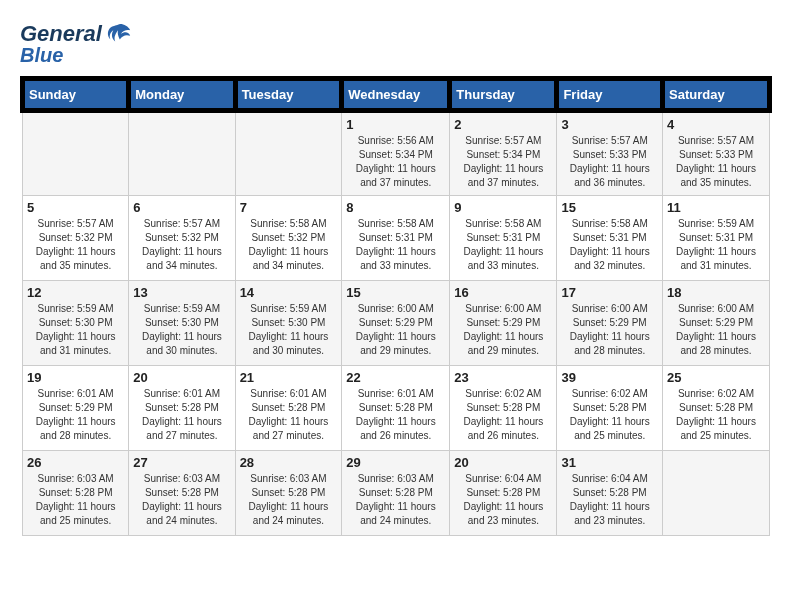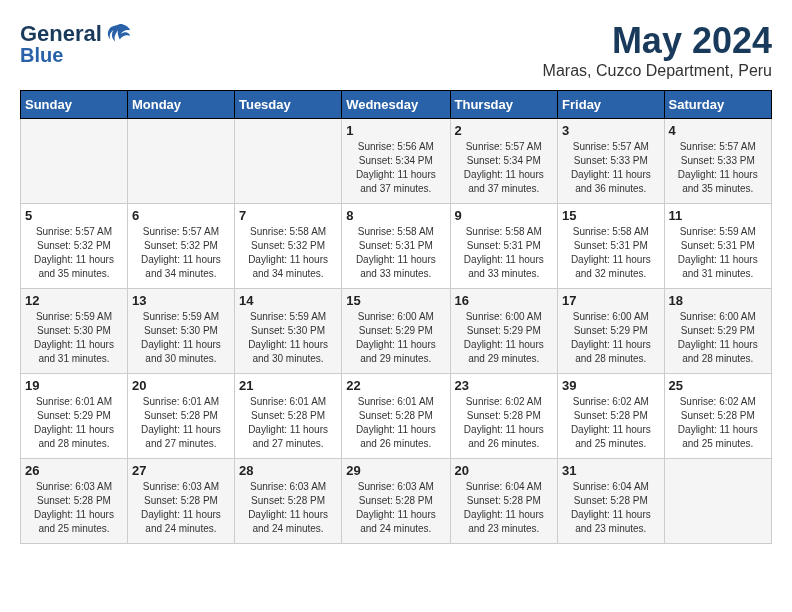--- a/index.html
+++ b/index.html
@@ -8,20 +8,21 @@
       background: #fff;
       width: 792px;
       min-height: 612px;
       padding: 20px;
     }
     .header {
       display: flex;
       justify-content: space-between;
       align-items: flex-start;
       margin-bottom: 10px;
+      font-style: italic;
     }
     .logo {
       display: flex;
       align-items: center;
     }
     .logo-text {
       font-size: 22px;
       font-weight: bold;
       color: #1a3a5c;
       line-height: 1.1;
@@ -48,21 +49,21 @@
       border-collapse: collapse;
       font-size: 11px;
     }
     .calendar thead tr th {
       background: #2962a8;
       color: #fff;
       padding: 6px 4px;
       text-align: left;
       font-size: 13px;
       font-weight: bold;
-      border: 1px solid #000000;
+      border: 5px solid #000000;
     }
     .calendar tbody tr td {
       border: 1px solid #ccc;
       vertical-align: top;
       padding: 4px;
       width: 110px;
       height: 85px;
       background: #fff;
     }
     .calendar tbody tr:nth-child(odd) td {
@@ -96,24 +97,20 @@
     <div style="display:flex;flex-direction:column;align-items:flex-start;">
       <div style="display:flex;align-items:center;">
         <span class="logo-text">General</span>
         <svg class="logo-icon" viewBox="0 0 30 28" fill="none" xmlns="http://www.w3.org/2000/svg">
           <path d="M15 4 C18 2, 26 5, 28 10 C25 9, 20 10, 18 14 C22 11, 27 12, 28 16 C24 14, 19 16, 17 20 C16 18, 14 14, 15 10 C13 13, 10 17, 12 22 C9 20, 7 15, 10 10 C7 12, 5 16, 7 20 C4 17, 3 12, 6 8 C9 5, 13 5, 15 4Z" fill="#2962a8"></path>
         </svg>
       </div>
       <span class="logo-text" style="color:#2962a8;font-size:20px;margin-top:-4px;">Blue</span>
     </div>
   </div>
-  <div class="title-block">
-    <div class="month-title">May 2024</div>
-    <div class="location">Maras, Cuzco Department, Peru</div>
-  </div>
 </div>
 
 <table class="calendar">
   <thead>
     <tr>
     <th>Sunday</th>
         <th>Monday</th>
         <th>Tuesday</th>
         <th>Wednesday</th>
         <th>Thursday</th>

